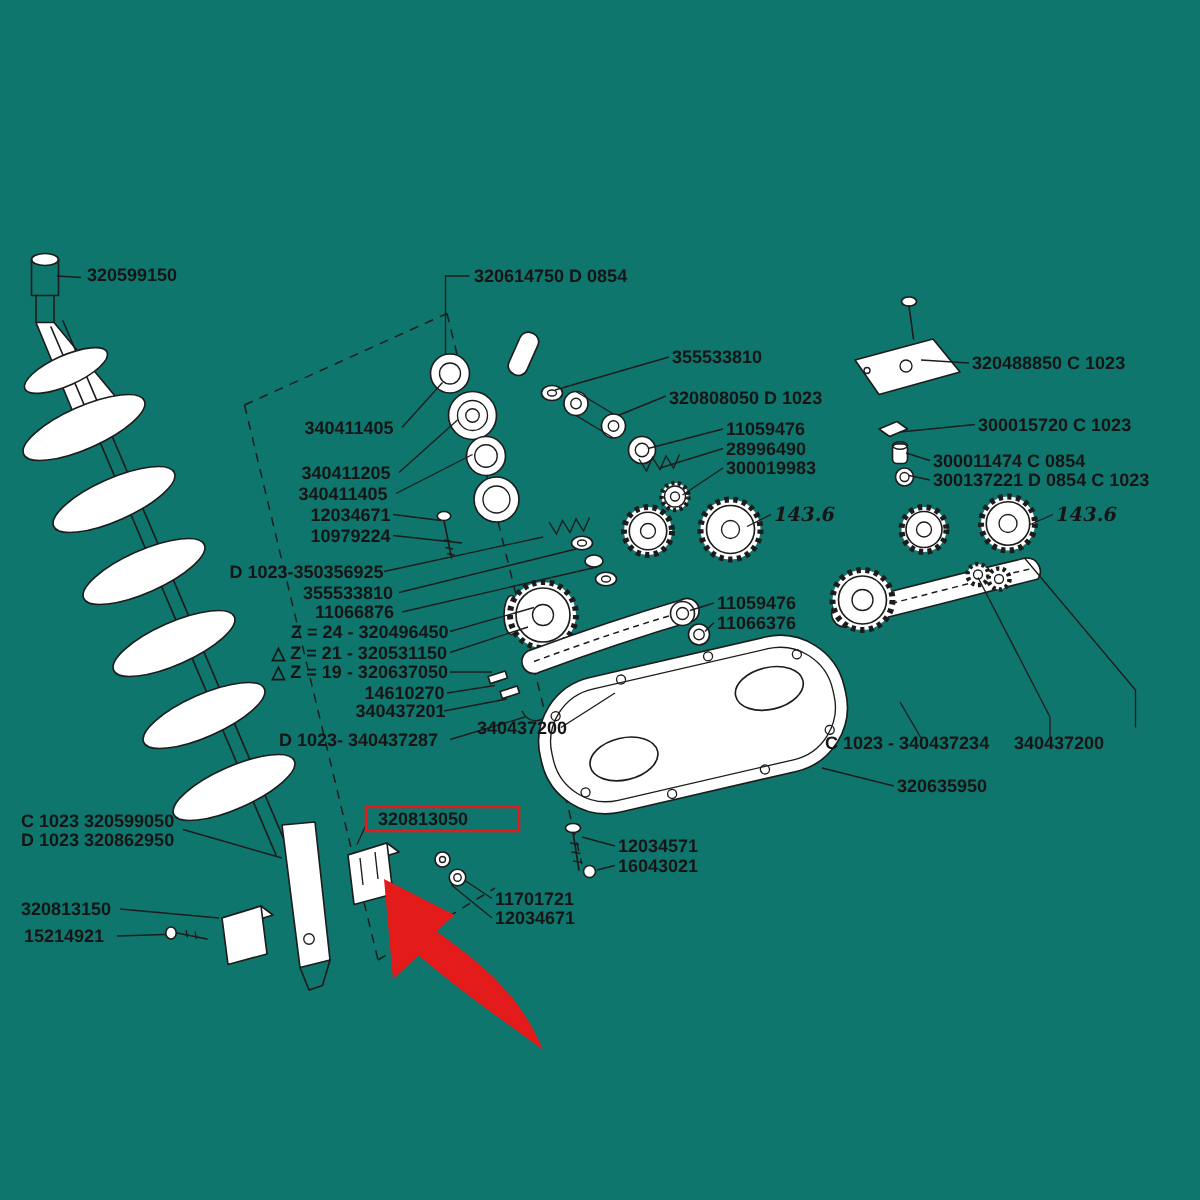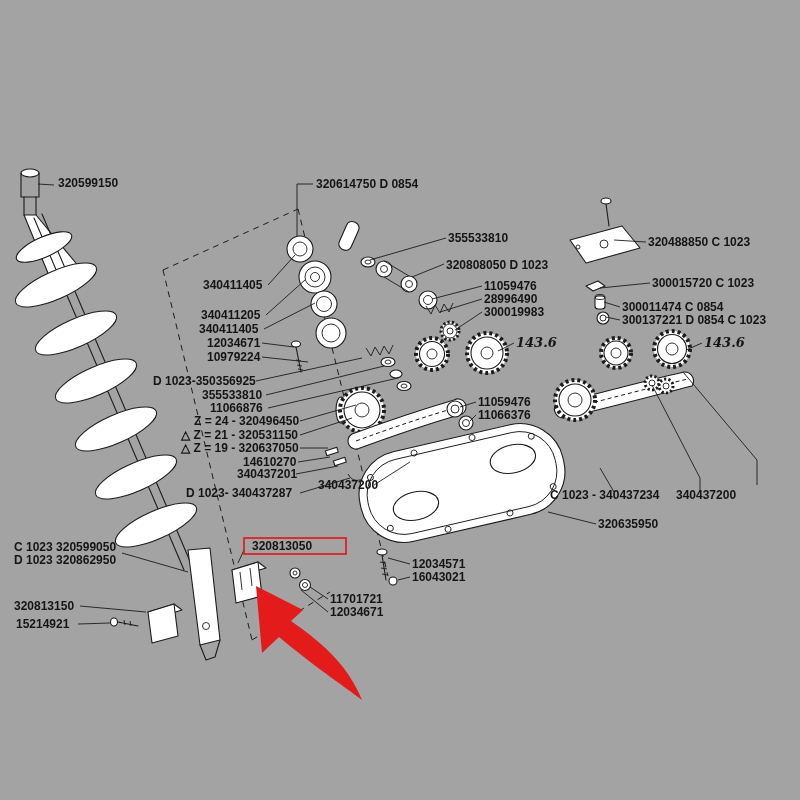--- a/index.html
+++ b/index.html
@@ -1,16 +1,16 @@
 <!DOCTYPE html>
 <html><head>
 <meta charset="utf-8">
 <style>
   html,body{margin:0;padding:0;background:#fff;}
-  .stage{position:relative;width:800px;height:800px;background:#a3a3a3;overflow:hidden;
+  .stage{position:relative;width:800px;height:800px;background:#0f766e;overflow:hidden;
          font-family:"Liberation Sans",sans-serif;}
   svg{position:absolute;inset:0;}
   .ln{fill:none;stroke:#1c1c1c;stroke-width:1.1;stroke-linecap:round;stroke-linejoin:round;}
   .fw{fill:#fff;stroke:#1c1c1c;stroke-width:1.1;stroke-linejoin:round;}
   .thin{fill:none;stroke:#1c1c1c;stroke-width:0.9;}
   .dash{fill:none;stroke:#1c1c1c;stroke-width:1;stroke-dasharray:6 5;}
   .chaind{fill:none;stroke:#1c1c1c;stroke-width:1;stroke-dasharray:4 3;}
   .teeth{fill:#fff;stroke:#1c1c1c;stroke-width:4;stroke-dasharray:3 3;}
   .teeth-sm{fill:#fff;stroke:#1c1c1c;stroke-width:3;stroke-dasharray:2.2 2.2;}
   .lbl{font-family:"Liberation Sans",sans-serif;font-weight:700;font-size:12px;fill:#151515;}

